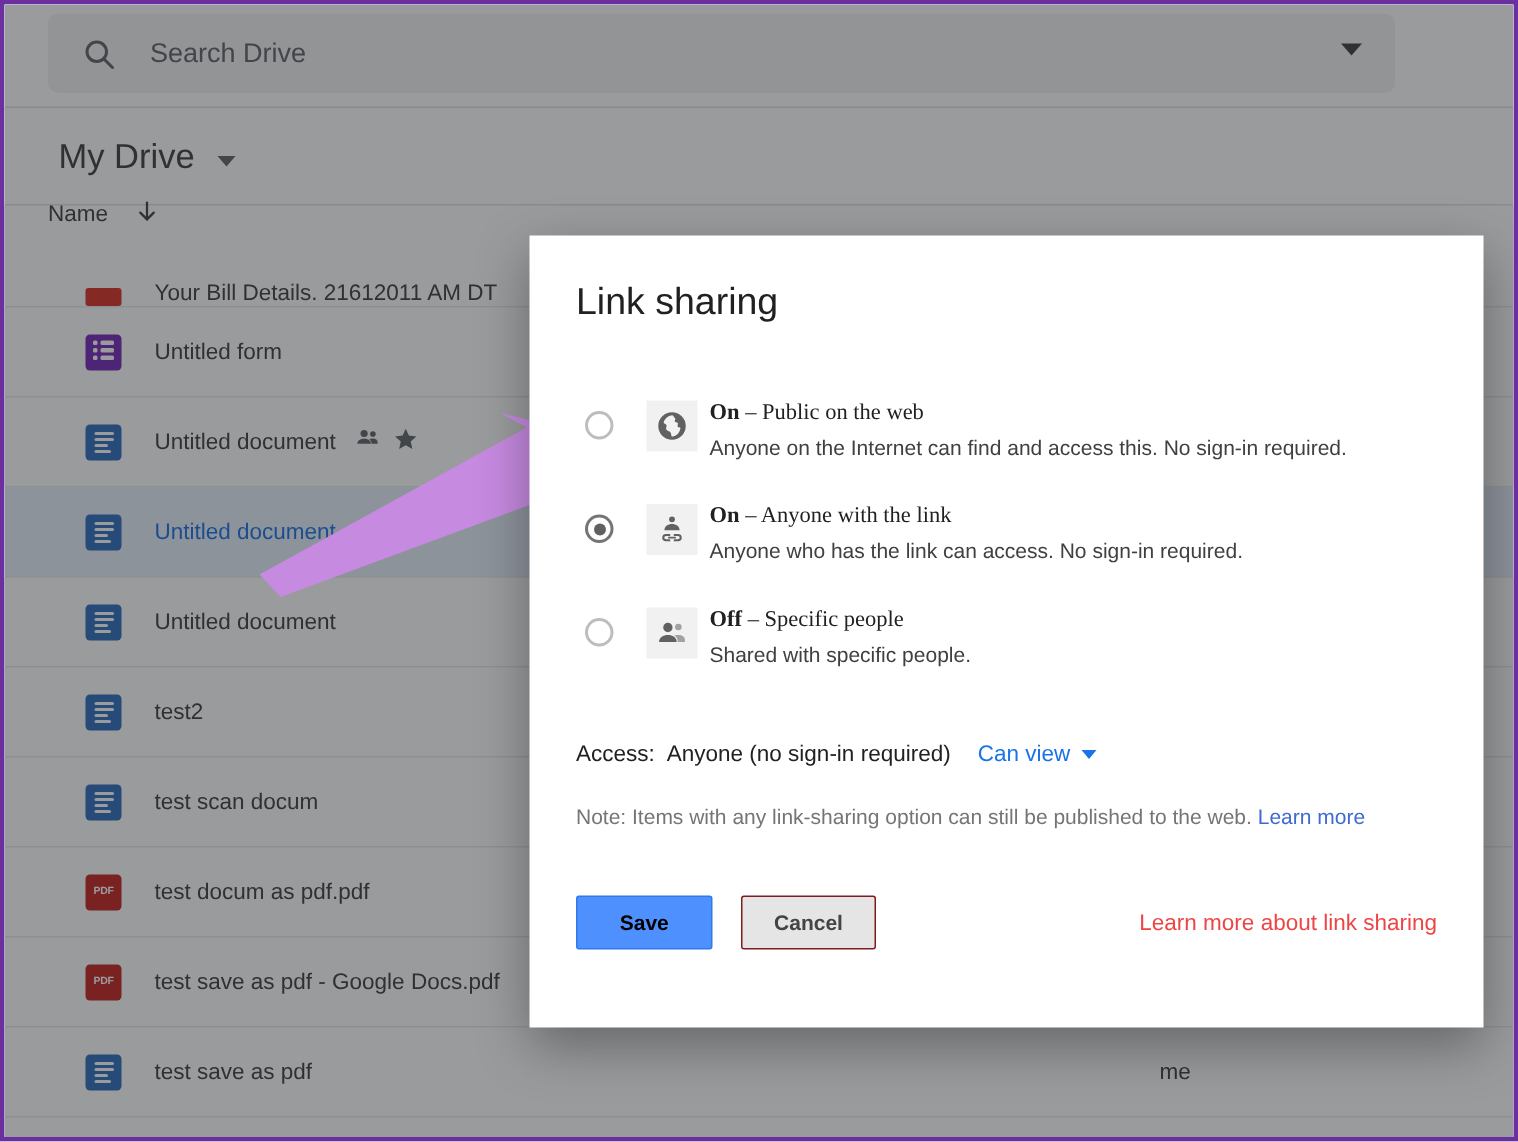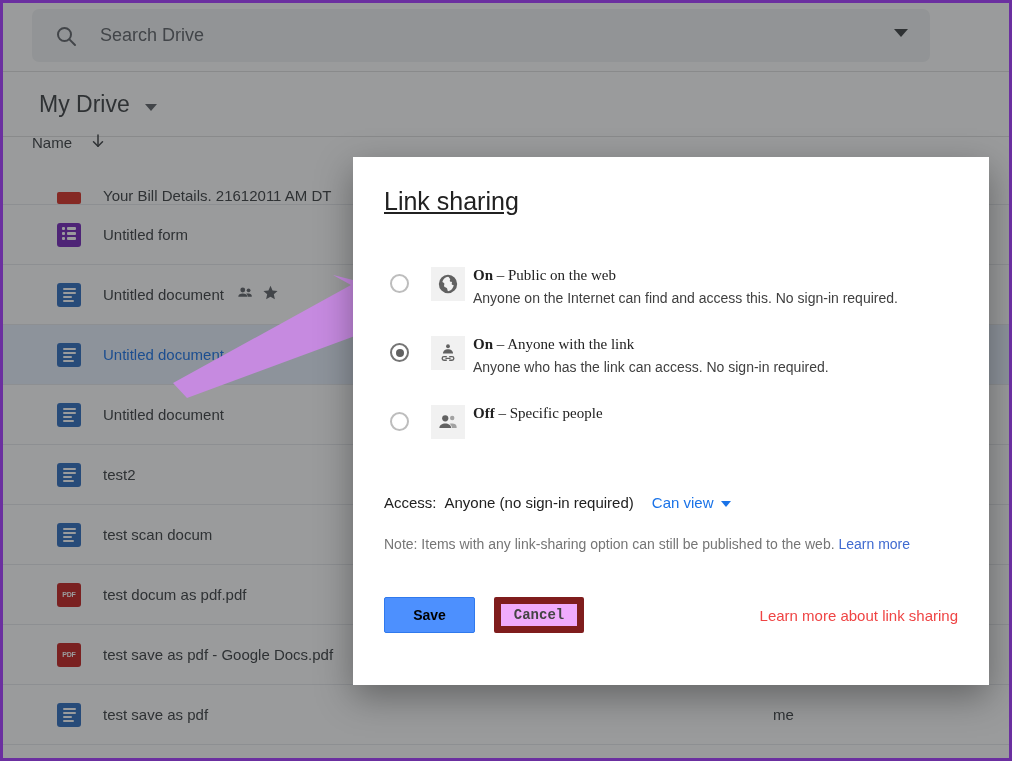--- a/index.html
+++ b/index.html
@@ -211,21 +211,20 @@
     background: #ffffff;
     box-shadow: 0 12px 34px rgba(0,0,0,0.35);
     z-index: 40;
   }
   .dlg-title {
     position: absolute;
     left: 31px; top: 30px;
     font-size: 25px;
     color: #212121;
     font-weight: 400;
-    text-decoration: underline;
   }
 
   .options { position: absolute; left: 31px; top: 108px; width: 576px; }
   .opt {
     position: relative;
     display: flex;
     align-items: flex-start;
     margin-bottom: 21px;
     min-height: 48px;
   }
@@ -319,24 +318,23 @@
   }
   .btn-primary {
     width: 91px;
     background: #4d90fe;
     color: #000000;
     border: 1px solid #3079ed;
   }
   .btn-secondary {
     width: 90px;
     margin-left: 19px;
-    background: #f0abfc;
+    background: #e5e5e5;
     color: #444;
-    border: 7px solid #7f1d1d;
-    font-family: Liberation Mono, monospace;
+    border: 1px solid #7f1d1d;
   }
   .dlg-link {
     margin-left: auto;
     font-size: 15px;
     color: #ef4444;
     cursor: pointer;
   }
 </style>
 </head>
 <body>
@@ -526,21 +524,21 @@
         <div class="opt">
           <span class="radio"></span>
           <span class="opt-icon">
             <svg width="22" height="22" viewBox="0 0 24 24" fill="currentColor">
               <circle cx="9" cy="8" r="3.4"></circle>
               <circle cx="16.6" cy="7.6" r="2.4" opacity="0.55"></circle>
               <path d="M2.6 18.5c0-3.3 3-5 6.4-5s6.4 1.7 6.4 5z"></path>
               <path d="M16.2 18.5c0-2.2-1-3.7-2.5-4.6 .9-.3 1.9-.4 2.9-.4 2.8 0 4.8 1.3 4.8 3.6v1.4z" opacity="0.55"></path>
             </svg>
           </span>
-          <span class="opt-text"><span class="opt-head"><b>Off</b><span> – </span><span>Specific people</span></span></span>
+          <span class="opt-text"><span class="opt-head"><b>Off</b><span> – </span><span>Specific people</span></span><div class="opt-sub">Shared with specific people.</div></span>
         </div>
       </div>
 
     <div class="access-row">
       <span class="access-label">Access:</span>
       <span class="access-value">Anyone (no sign-in required)</span>
       <span class="access-perm">
         <span>Can view</span><span class="access-caret"></span>
       </span>
     </div>

